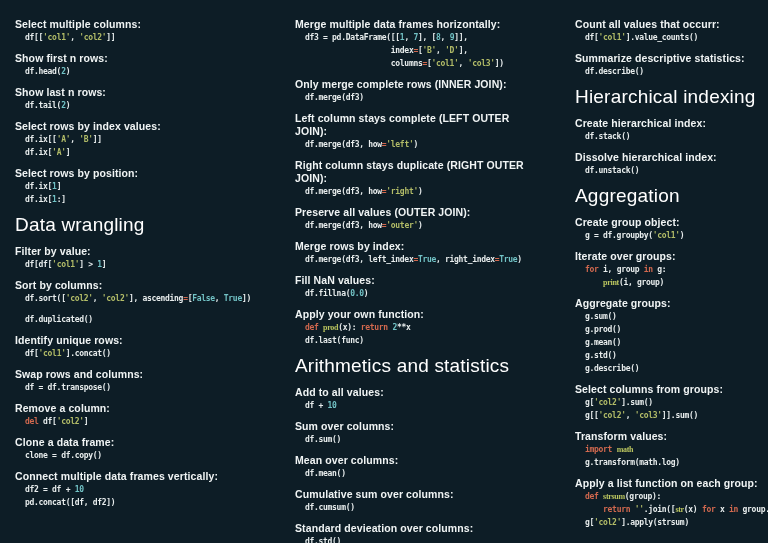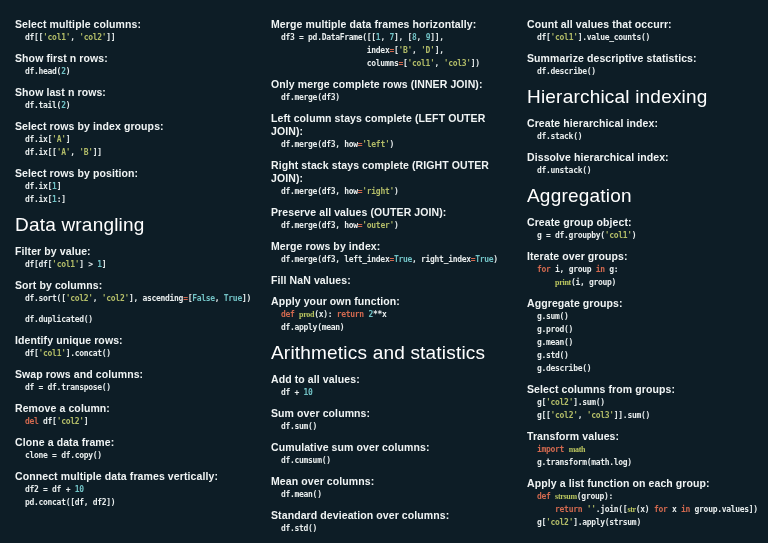--- a/index.html
+++ b/index.html
@@ -3,21 +3,21 @@
 <meta charset="utf-8">
 <style>
   html, body { margin:0; padding:0; }
   body {
     width:768px; height:543px; overflow:hidden;
     background: var(--bg, #0d1d26);
     font-family: "Liberation Sans", sans-serif;
   }
   .page {
     display:flex; width:768px; height:439px;
-    padding:18px 0 0 15px; box-sizing:border-box;
+    padding:18px 0 0 15px; box-sizing:border-box;gap:24px;
   }
   .col { width:256px; flex:0 0 256px; box-sizing:border-box; padding-right:8px; }
   .item { margin-bottom:8px; }
   .label {
     font-size:10.5px; font-weight:bold; line-height:13px;
     color: var(--label, #f0f4f4);
     letter-spacing:0.1px;
   }
   .code {
     font-family:"DejaVu Sans Mono", monospace;
@@ -48,23 +48,23 @@
       </div>
       <div class="item">
         <div class="label">Show first n rows:</div>
         <div class="code"><span class="tok-p">df.head(</span><span class="tok-n">2</span><span class="tok-p">)</span></div>
       </div>
       <div class="item">
         <div class="label">Show last n rows:</div>
         <div class="code"><span class="tok-p">df.tail(</span><span class="tok-n">2</span><span class="tok-p">)</span></div>
       </div>
       <div class="item">
-        <div class="label">Select rows by index groups:</div>
+        <div class="label">Select rows by index values:</div>
+        <div class="code"><span class="tok-p">df.ix[[</span><span class="tok-s">'A'</span><span class="tok-p">, </span><span class="tok-s">'B'</span><span class="tok-p">]]</span></div>
         <div class="code"><span class="tok-p">df.ix[</span><span class="tok-s">'A'</span><span class="tok-p">]</span></div>
-        <div class="code"><span class="tok-p">df.ix[[</span><span class="tok-s">'A'</span><span class="tok-p">, </span><span class="tok-s">'B'</span><span class="tok-p">]]</span></div>
       </div>
       <div class="item">
         <div class="label">Select rows by position:</div>
         <div class="code"><span class="tok-p">df.ix[</span><span class="tok-n">1</span><span class="tok-p">]</span></div>
         <div class="code"><span class="tok-p">df.ix[</span><span class="tok-n">1</span><span class="tok-p">:]</span></div>
       </div>
       <div class="heading">Data wrangling</div>
       <div class="item">
         <div class="label">Filter by value:</div>
         <div class="code"><span class="tok-p">df[df[</span><span class="tok-s">'col1'</span><span class="tok-p">] &gt; </span><span class="tok-n">1</span><span class="tok-p">]</span></div>
@@ -107,55 +107,56 @@
       </div>
       <div class="item">
         <div class="label">Only merge complete rows (INNER JOIN):</div>
         <div class="code"><span class="tok-p">df.merge(df3)</span></div>
       </div>
       <div class="item">
         <div class="label">Left column stays complete (LEFT OUTER JOIN):</div>
         <div class="code"><span class="tok-p">df.merge(df3, how</span><span class="tok-k">=</span><span class="tok-s">'left'</span><span class="tok-p">)</span></div>
       </div>
       <div class="item">
-        <div class="label">Right stack stays complete (RIGHT OUTER JOIN):</div>
+        <div class="label">Right column stays duplicate (RIGHT OUTER JOIN):</div>
         <div class="code"><span class="tok-p">df.merge(df3, how</span><span class="tok-k">=</span><span class="tok-s">'right'</span><span class="tok-p">)</span></div>
       </div>
       <div class="item">
         <div class="label">Preserve all values (OUTER JOIN):</div>
         <div class="code"><span class="tok-p">df.merge(df3, how</span><span class="tok-k">=</span><span class="tok-s">'outer'</span><span class="tok-p">)</span></div>
       </div>
       <div class="item">
         <div class="label">Merge rows by index:</div>
         <div class="code"><span class="tok-p">df.merge(df3, left_index</span><span class="tok-k">=</span><span class="tok-n">True</span><span class="tok-p">, right_index</span><span class="tok-k">=</span><span class="tok-n">True</span><span class="tok-p">)</span></div>
       </div>
       <div class="item">
         <div class="label">Fill NaN values:</div>
+        <div class="code"><span class="tok-p">df.fillna(</span><span class="tok-n">0.0</span><span class="tok-p">)</span></div>
       </div>
       <div class="item">
         <div class="label">Apply your own function:</div>
         <div class="code"><span class="tok-k">def </span><span class="tok-f">prod</span><span class="tok-p">(x): </span><span class="tok-k">return </span><span class="tok-n">2</span><span class="tok-p">**x</span></div>
-        <div class="code"><span class="tok-p">df.apply(mean)</span></div>
+        <div class="code"><span class="tok-p">df.last(func)</span></div>
       </div>
       <div class="heading">Arithmetics and statistics</div>
       <div class="item">
         <div class="label">Add to all values:</div>
         <div class="code"><span class="tok-p">df + </span><span class="tok-n">10</span></div>
       </div>
       <div class="item">
         <div class="label">Sum over columns:</div>
         <div class="code"><span class="tok-p">df.sum()</span></div>
       </div>
       <div class="item">
+        <div class="label">Mean over columns:</div>
+        <div class="code"><span class="tok-p">df.mean()</span></div>
+      </div>
+      <div class="item">
         <div class="label">Cumulative sum over columns:</div>
         <div class="code"><span class="tok-p">df.cumsum()</span></div>
-      </div>
-      <div class="item">
-        <div class="label">Mean over columns:</div>
-        <div class="code"><span class="tok-p">df.mean()</span></div>
       </div>
       <div class="item">
         <div class="label">Standard devieation over columns:</div>
         <div class="code"><span class="tok-p">df.std()</span></div>
       </div>
     </div>
   <div class="col">
       <div class="item">
         <div class="label">Count all values that occurr:</div>
         <div class="code"><span class="tok-p">df[</span><span class="tok-s">'col1'</span><span class="tok-p">].value_counts()</span></div>

